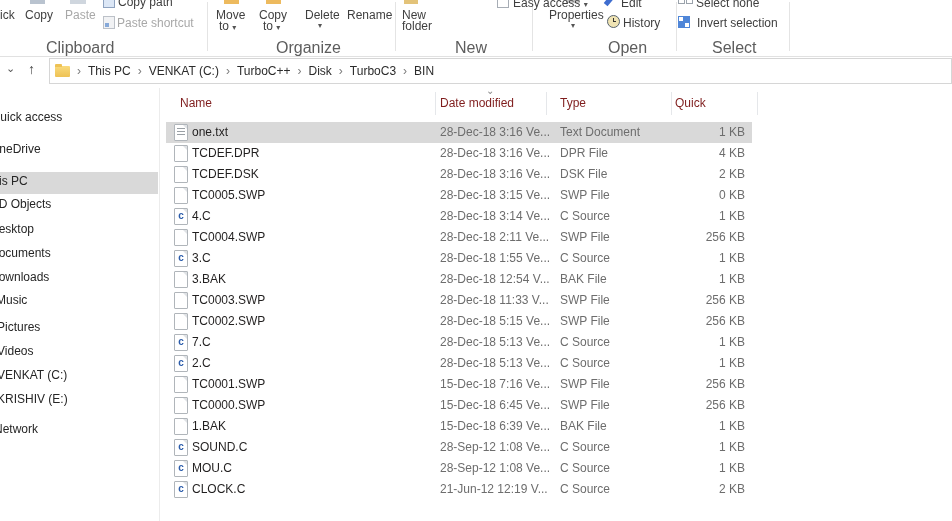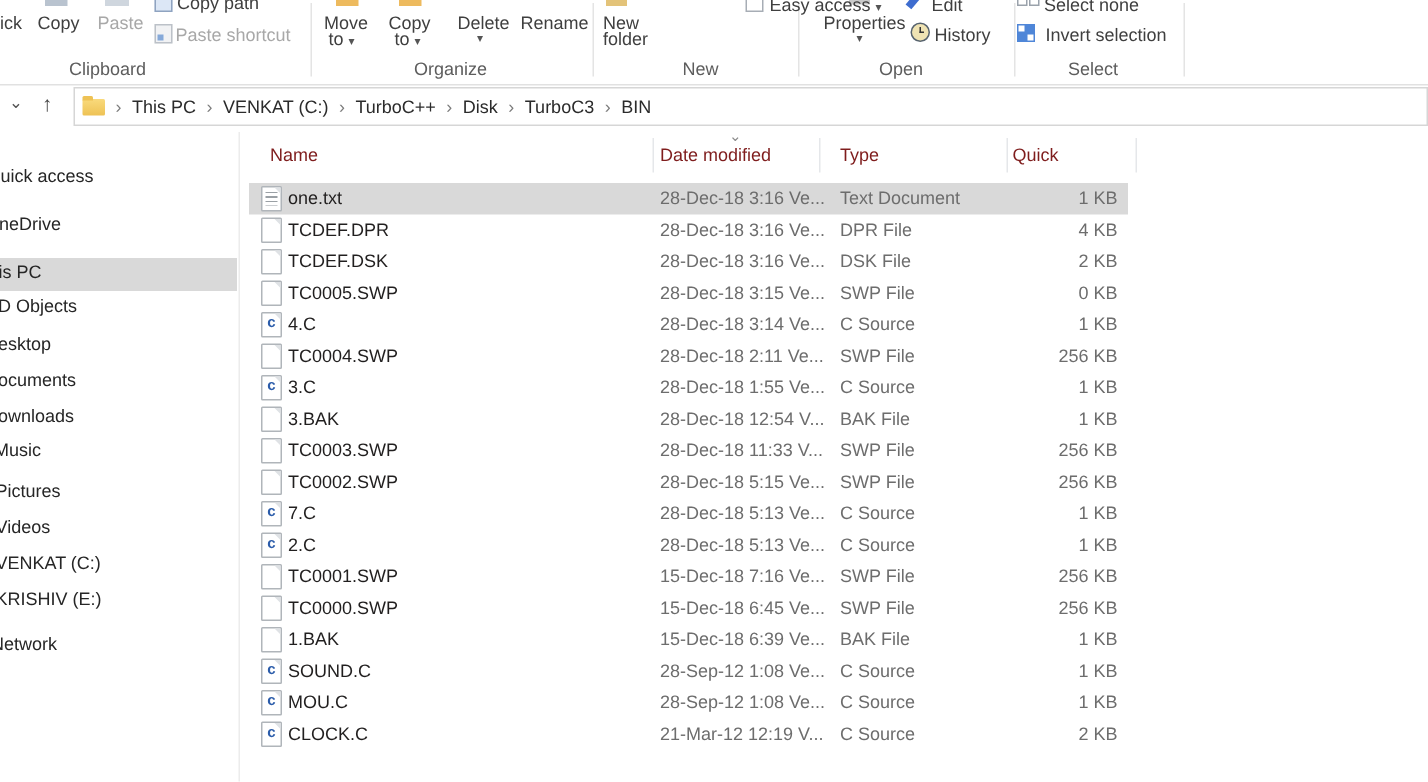--- a/index.html
+++ b/index.html
@@ -3,21 +3,21 @@
 <meta charset="utf-8">
 <style>
   html,body{margin:0;padding:0;}
   body{width:952px;height:521px;overflow:hidden;position:relative;background:#fff;
        font-family:"Liberation Sans",sans-serif;font-size:12px;color:#2b2b2b;
        -webkit-font-smoothing:antialiased;}
 
   
   .ribbon{position:absolute;left:0;top:0;width:952px;height:56px;background:#fff;border-bottom:1px solid #e1e1e1;}
   .vsep{position:absolute;top:2px;height:49px;width:1px;background:#e4e4e4;}
-  .grp-label{position:absolute;top:39px;color:#5d5d5d;font-size:12px;}
+  .grp-label{position:absolute;top:39px;color:#5d5d5d;font-size:16px;}
   .rb-label{position:absolute;color:#3f3f3f;font-size:12px;white-space:nowrap;cursor:default;}
   .rb-label.dis{color:#a8a8a8;}
   .arrow{font-size:8px;color:#555;}
   .sliver{position:absolute;top:0;}
 
   .cp-icon{position:absolute;left:103px;top:-4px;width:10px;height:10px;background:#dce7f6;border:1px solid #8fa3c0;}
   .ps-icon{position:absolute;left:103px;top:16px;width:10px;height:11px;background:#f1f2f4;border:1px solid #bcc1c8;}
   .ps-icon::after{content:"";position:absolute;left:1px;bottom:1px;width:4px;height:4px;background:#86a9d9;}
   .ea-icon{position:absolute;left:497px;top:-3px;width:10px;height:9px;background:#fff;border:1px solid #a7adb5;}
   .edit-icon{position:absolute;left:607px;top:-6px;width:5px;height:12px;background:#3e6dcf;transform:rotate(40deg);}
@@ -115,21 +115,21 @@
   <span class="ea-icon"></span>
   <span class="rb-label" style="left:513px;top:-4px"><span>Easy access</span> <span class="arrow">▾</span></span>
   <span class="grp-label" style="left:455px">New</span>
 
   <span class="rb-label" style="left:549px;top:8px">Properties</span>
   <span class="rb-label arrow" style="left:571px;top:21px">▾</span>
   <span class="edit-icon"></span>
   <span class="rb-label" style="left:621px;top:-4px">Edit</span>
   <span class="hist-icon"></span>
   <span class="rb-label" style="left:623px;top:16px">History</span>
-  <span class="grp-label" style="left:586px">Open</span>
+  <span class="grp-label" style="left:608px">Open</span>
 
   <span class="sn-icon"></span>
   <span class="rb-label" style="left:696px;top:-4px">Select none</span>
   <span class="inv-icon">
       <i class="a"></i>
       <i class="b"></i>
       <i class="c"></i>
       <i class="d"></i>
     </span>
   <span class="rb-label" style="left:697px;top:16px">Invert selection</span>
@@ -302,18 +302,18 @@
     <div class="row">
       <span class="ficon c"></span>
       <span class="c-name">MOU.C</span>
       <span class="c-date">28-Sep-12 1:08 Ve...</span>
       <span class="c-type">C Source</span>
       <span class="c-size">1 KB</span>
     </div>
     <div class="row">
       <span class="ficon c"></span>
       <span class="c-name">CLOCK.C</span>
-      <span class="c-date">21-Mar-12 12:19 V...</span>
+      <span class="c-date">21-Jun-12 12:19 V...</span>
       <span class="c-type">C Source</span>
       <span class="c-size">2 KB</span>
     </div>
   </div>
 </div>
 
 </body></html>

